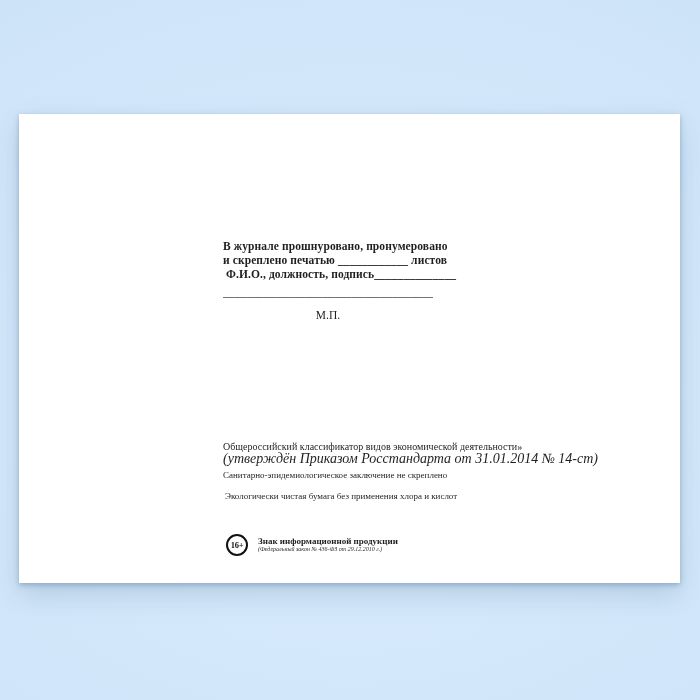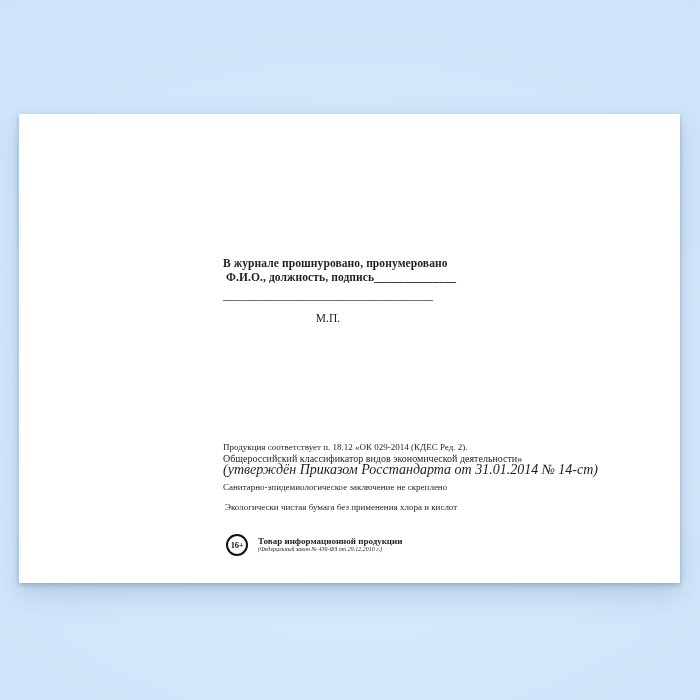--- a/index.html
+++ b/index.html
@@ -20,21 +20,21 @@
     top: 114px;
     width: 661px;
     height: 469px;
     background: #ffffff;
     box-shadow: 0 2px 5px rgba(105,135,168,0.55), 0 12px 26px rgba(115,148,182,0.33);
   }
   
   .stamp-block {
     position: absolute;
     left: 204px;
-    top: 142px;
+    top: 125px;
     width: 210px;
     font-size: 11.5px;
     line-height: 14px;
     font-weight: 700;
     letter-spacing: 0.1px;
     white-space: nowrap;
   }
   .stamp-block .fio-line { padding-left: 3px; }
   .sig-line {
     font-weight: 400;
@@ -90,34 +90,34 @@
   .age-title { font-size: 9px; font-weight: 600; line-height: 10px; }
   .age-law   { font-size: 6px; font-style: italic; line-height: 7px; color: #2a2a2a; }
 </style>
 </head>
 <body>
 
 <div class="page">
 
   <div class="stamp-block">
     <div>В журнале прошнуровано, пронумеровано</div>
+    <div>и скреплено печатью ____________ листов</div>
     <div class="fio-line">Ф.И.О., должность, подпись______________</div>
     <div class="sig-line">________________________________________</div>
     <div class="seal-mark">М.П.</div>
   </div>
 
   <div class="compliance-block">
-    <div class="std-line">Продукция соответствует п. 18.12 «ОК 029-2014 (КДЕС Ред. 2).</div>
     <div class="okved-line">Общероссийский классификатор видов экономической деятельности»</div>
     <div class="order-line">(утверждён Приказом Росстандарта от 31.01.2014 № 14-ст)</div>
     <div class="note-line first">Санитарно-эпидемиологическое заключение не скреплено</div>
     <div class="note-line indent">Экологически чистая бумага без применения хлора и кислот</div>
   </div>
 
   <div class="age-row">
     <div class="age-badge">16+</div>
     <div class="age-text">
-      <div class="age-title">Товар информационной продукции</div>
+      <div class="age-title">Знак информационной продукции</div>
       <div class="age-law">(Федеральный закон № 436-ФЗ от 29.12.2010 г.)</div>
     </div>
   </div>
 
 </div>
 
 </body></html>

